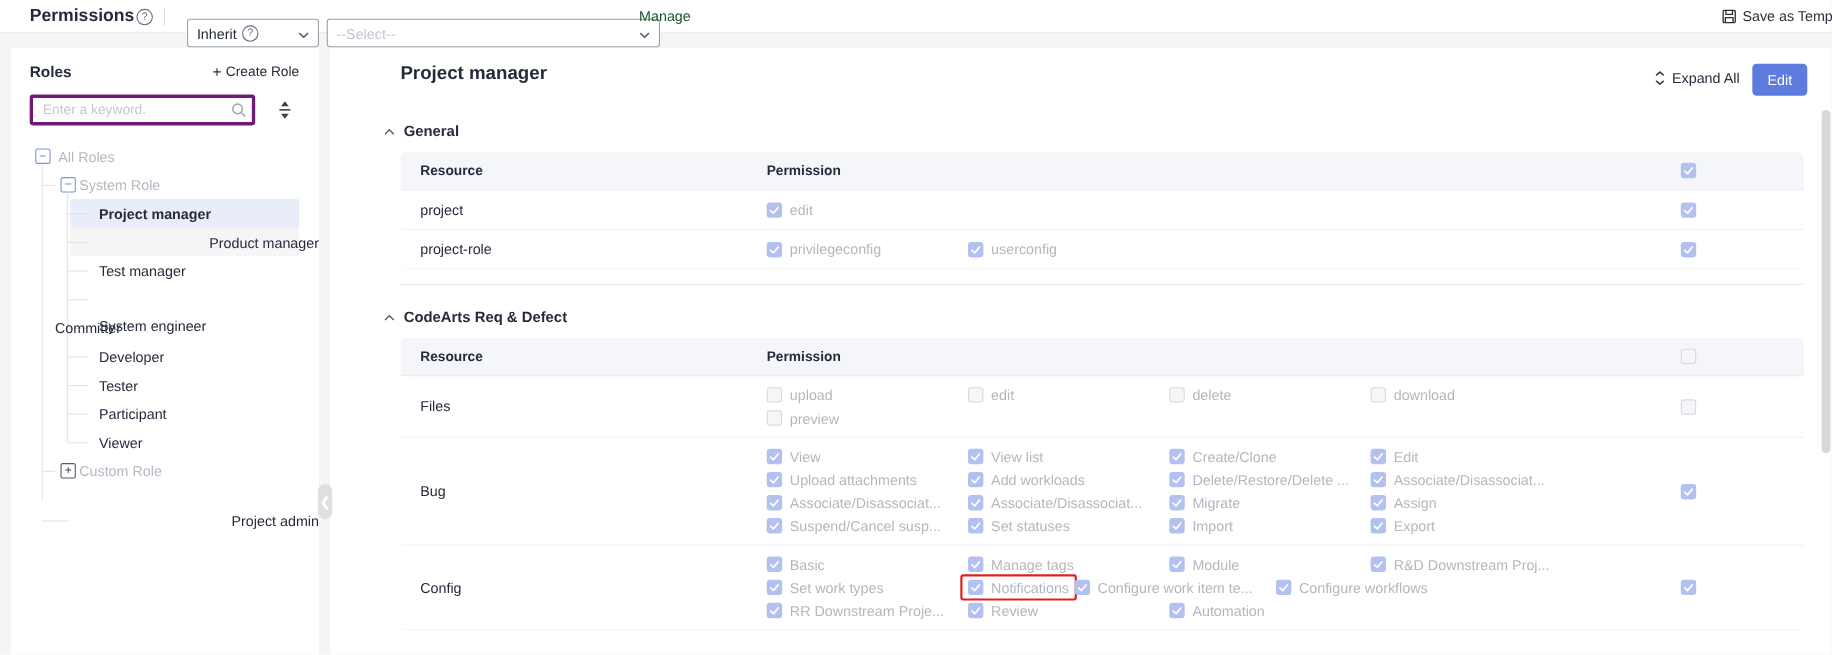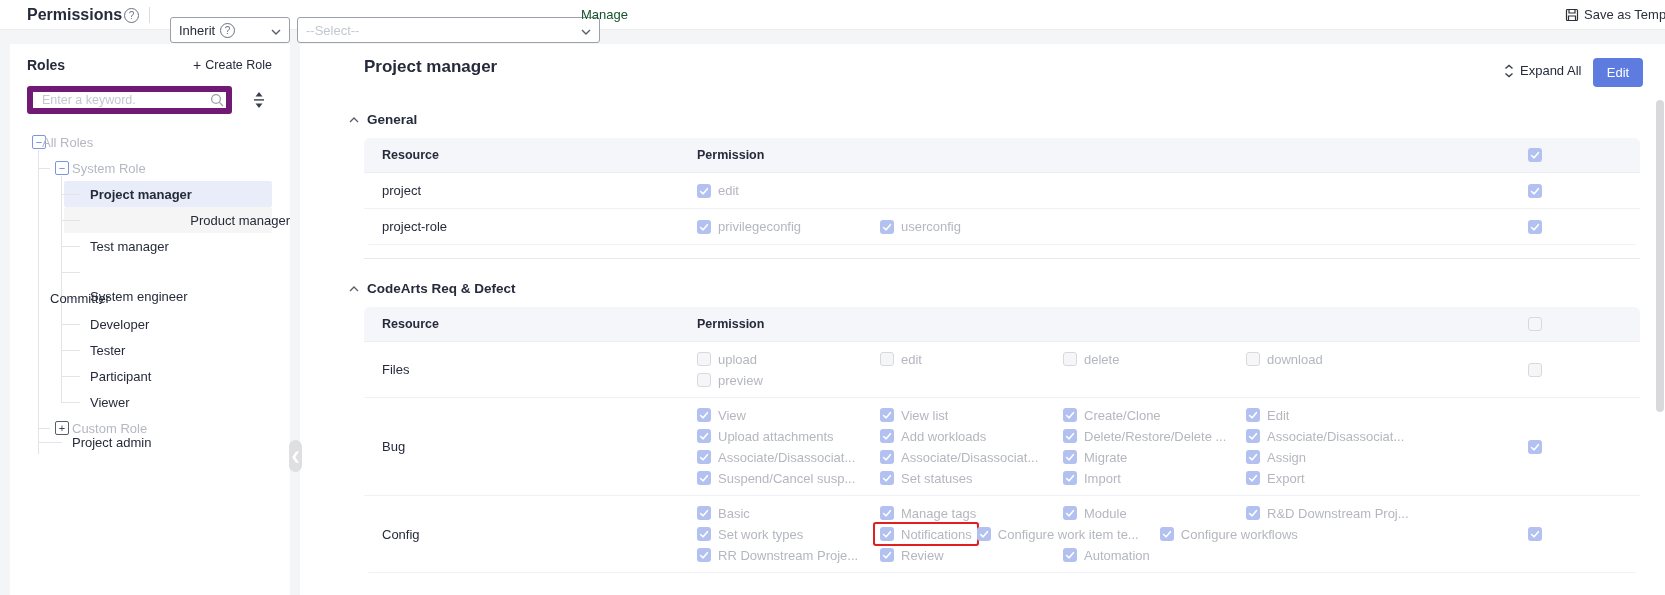--- a/index.html
+++ b/index.html
@@ -28,21 +28,21 @@
   .sidebar { position:absolute; left:10px; top:44px; width:280px; height:551px; background:#fff; }
   .mainpanel { position:absolute; left:300px; top:44px; width:1365px; height:551px; background:#fff; overflow:hidden; }
 
   
   .roles-head { display:flex; align-items:center; justify-content:space-between; margin:13px 18px 0 17px;gap:34px; }
   .roles-title { font-size:14px; font-weight:700; }
   .create-role { font-size:12.5px; color:#252b3a; display:flex; align-items:center; gap:4px; cursor:pointer; }
   .create-role .plus { font-size:14px; line-height:1; }
   .search-row { display:flex; align-items:center; margin:13px 14px 0 17px; }
   .search-box { position:relative; width:205px; height:28px; }
-  .search-box input { width:100%; height:100%; border:6px solid #701a75; border-radius:3px;
+  .search-box input { width:100%; height:100%; border:3px solid #701a75; border-radius:3px;
     font-size:12.5px; padding:0 28px 0 9px; color:#252b3a; font-family:"Liberation Sans",sans-serif; outline:none; }
   .search-box input::placeholder { color:#c3c7cf; }
   .search-glass { position:absolute; right:8px; top:7px; }
   .tree-sort-btn { margin-left:16px; width:22px; height:22px; display:flex; align-items:center;
     justify-content:center; cursor:pointer; }
 
   .tree { position:relative; margin-top:15px; height:360px; font-size:13px; }
   .tree-vline { position:absolute; width:1px; background:#e3e4e8; }
   .tree-row { position:absolute; left:0; width:280px; height:26px; display:flex; align-items:center; cursor:pointer; }
   .tree-row .elbow { position:absolute; height:1px; background:#e3e4e8; }
@@ -163,21 +163,21 @@
         <rect x="2" y="7.2" width="10" height="1.4" fill="#3a3f4c"></rect>
         <polygon points="7,16 10.5,11.5 3.5,11.5" fill="#3a3f4c"></polygon>
       </svg>
     </div>
   </div>
   <div class="tree" id="role-tree">
       <div class="tree-vline" style="left: 28px; top: 21px; height: 304px;"></div>
       <div class="tree-vline" style="left: 51px; top: 47px; height: 226px;"></div>
       <div class="tree-row" style="top: 0px;">
         <span class="expander minus" style="left: 22px;">−</span>
-        <span class="tree-label muted" style="margin-left: 32px;">All Roles</span>
+        <span class="tree-label muted" style="margin-left: 43px;">All Roles</span>
       </div>
       <div class="tree-row" style="top: 26px;">
         <div class="elbow" style="left: 28px; top: 13px; width: 12px;"></div>
         <span class="expander minus" style="left: 45px;">−</span>
         <span class="tree-label muted" style="margin-left: 62px;">System Role</span>
       </div>
       <div class="tree-row" style="top: 52px;">
         <div class="tree-sel-bg" style="background: rgb(233, 237, 250);"></div>
         <div class="elbow" style="left: 51px; top: 13px; width: 19px;"></div>
         <span class="tree-label selected" style="margin-left: 80px;">Project manager</span>
@@ -213,21 +213,21 @@
       </div>
       <div class="tree-row" style="top: 260px;">
         <div class="elbow" style="left: 51px; top: 13px; width: 19px;"></div>
         <span class="tree-label" style="margin-left: 80px;">Viewer</span>
       </div>
       <div class="tree-row" style="top: 286px;">
         <div class="elbow" style="left: 28px; top: 13px; width: 12px;"></div>
         <span class="expander plus" style="left: 45px;">+</span>
         <span class="tree-label muted" style="margin-left: 62px;">Custom Role</span>
       </div>
-      <div class="tree-row" style="top: 300px;">
+      <div class="tree-row" style="top: 331px; justify-content: flex-end;">
         <div class="elbow" style="left: 28px; top: 13px; width: 24px;"></div>
         <span class="tree-label" style="margin-left: 62px;">Project admin</span>
       </div>
     </div>
 </div>
 
 <div class="mainpanel">
   <div class="main-head">
     <div class="main-title">Project manager</div>
     <div class="expand-all">

